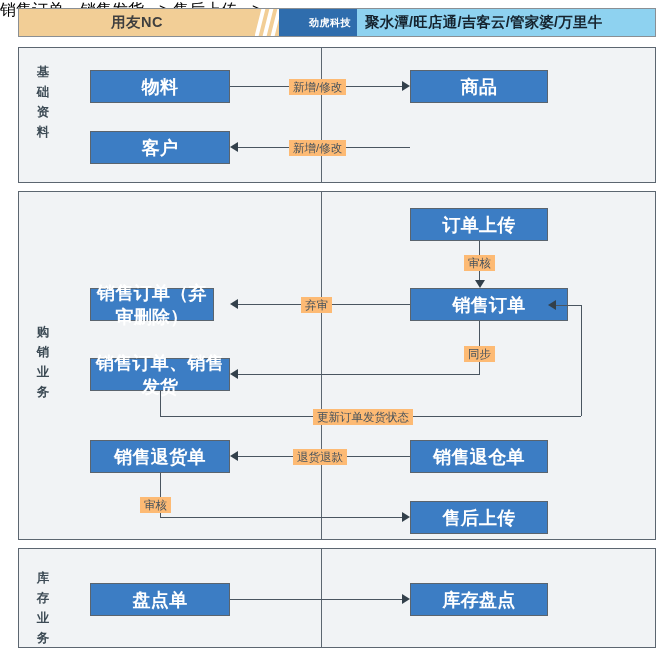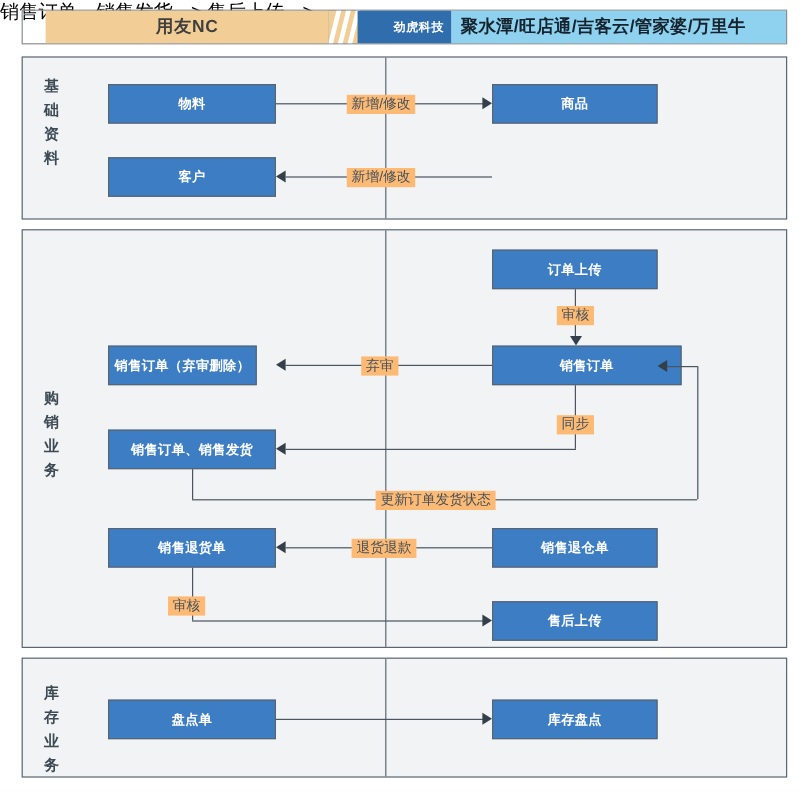--- a/index.html
+++ b/index.html
@@ -6,21 +6,21 @@
   body{
     width:671px;height:659px;
     background:#ffffff;
     font-family:"Liberation Sans","DejaVu Sans",sans-serif;
     overflow:hidden;
   }
   #root{position:relative;width:671px;height:659px;}
 
   
   .header{position:absolute;left:18px;top:8px;width:638px;height:29px;display:flex;
-          border:1px solid #8a8f94;box-sizing:border-box;padding-left:19px;}
+          border:1px solid #8a8f94;box-sizing:border-box;}
   .hdr-tan{flex:0 0 236px;background:#f2ce96;display:flex;align-items:center;justify-content:center;
            color:#3f3f3f;font-size:14.5px;font-weight:bold;letter-spacing:.5px;}
   .hdr-logo{flex:0 0 102px;background:#2f6dad;position:relative;display:flex;align-items:center;
             justify-content:flex-end;padding-right:6px;box-sizing:border-box;}
   .hdr-logo .stripes{position:absolute;left:0;top:0;bottom:0;width:26px;overflow:hidden;background:#f2ce96;}
   .hdr-logo .stripes i{position:absolute;top:-6px;bottom:-6px;width:4px;background:#ffffff;
                        transform:skewX(-14deg);}
   .hdr-logo .stripes i:nth-child(1){left:3px;}
   .hdr-logo .stripes i:nth-child(2){left:11px;}
   .hdr-logo .stripes i:nth-child(3){left:19px;}
@@ -30,21 +30,21 @@
              color:#15232e;font-size:14.5px;font-weight:bold;letter-spacing:.2px;}
 
   
   .panel{position:absolute;left:18px;background:#f1f3f5;border:1px solid #5c6670;box-sizing:border-box;}
   .panel .divider{position:absolute;top:0;bottom:0;left:302px;width:1px;background:#5c6670;}
   .vlabel{position:absolute;width:26px;text-align:center;color:#3d4b55;font-size:12.5px;
           font-weight:bold;line-height:20px;letter-spacing:0;}
 
   
   .node{position:absolute;background:#3c7dc4;border:1px solid #5a646e;box-sizing:border-box;
-        color:#ffffff;font-size:11px;font-weight:bold;display:flex;align-items:center;
+        color:#ffffff;font-size:18px;font-weight:bold;display:flex;align-items:center;
         justify-content:center;text-align:center;letter-spacing:.3px;}
 
   
   .hline{position:absolute;height:1px;background:#4a5560;}
   .vline{position:absolute;width:1px;background:#4a5560;}
   .arrow{position:absolute;width:0;height:0;}
   .arrow.right{border-top:5px solid transparent;border-bottom:5px solid transparent;border-left:8px solid #33404b;}
   .arrow.left{border-top:5px solid transparent;border-bottom:5px solid transparent;border-right:8px solid #33404b;}
   .arrow.down{border-left:5px solid transparent;border-right:5px solid transparent;border-top:8px solid #33404b;}
   .elabel{position:absolute;background:#fdba74;color:#44515c;font-size:11.5px;

